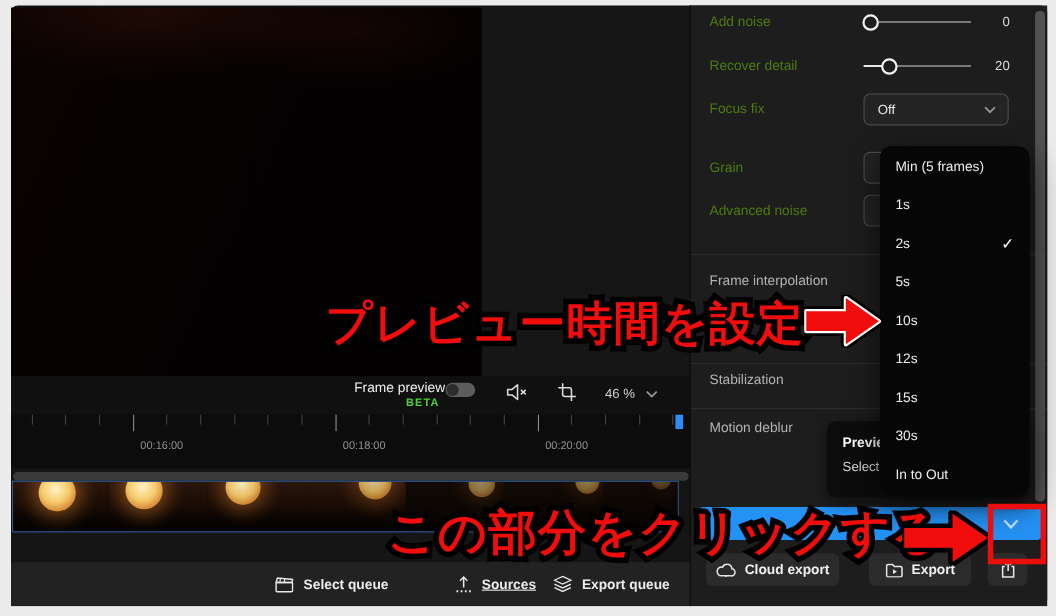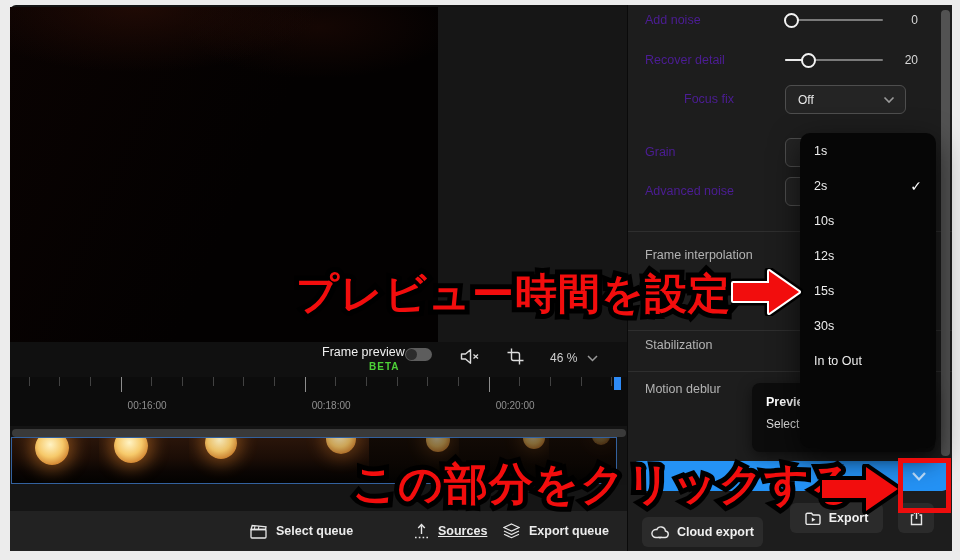--- a/index.html
+++ b/index.html
@@ -1,20 +1,20 @@
 <!DOCTYPE html>
 <html><head>
 <meta charset="utf-8">
 <style>
   html,body{margin:0;padding:0;}
   body{width:960px;height:560px;background:#ececec;font-family:"Liberation Sans",sans-serif;
        -webkit-font-smoothing:antialiased;position:relative;overflow:hidden;}
   .abs{position:absolute;}
   #stage{position:absolute;left:0;top:0;width:960px;height:560px;}
-  .panel-label{color:#4c1d95;font-size:12.5px;}
+  .panel-label{color:#4d7c0f;font-size:12.5px;}
   .dim-label{color:#b3b3b3;font-size:12.5px;}
   .value{color:#d8d8d8;font-size:12px;text-align:right;}
   .divider{height:1px;background:rgba(255,255,255,0.08);}
   .selectbox{border:1px solid #4e4e4e;border-radius:6px;background:#242424;display:flex;align-items:center;box-sizing:border-box;}
   .selectbox .sel-text{color:#e8e8e8;font-size:12px;margin-left:12px;flex:1;}
   .slider-track{height:2px;background:#7a7a7a;border-radius:1px;}
   .slider-fill{height:2px;background:#e9e9e9;border-radius:1px;}
   .slider-knob{width:11px;height:11px;border-radius:50%;background:#1d1d1d;border:2px solid #f2f2f2;box-sizing:content-box;}
   .menu-panel{background:#060606;border-radius:10px;box-shadow:0 10px 30px rgba(0,0,0,0.65);z-index:30;}
   .menu-item{height:35px;display:flex;align-items:center;padding:0 14px;color:#ededed;font-size:12.5px;}
@@ -55,22 +55,22 @@
   <div class="abs slider-track" style="left:785px;top:19px;width:98px;"></div>
   <div class="abs slider-knob" style="left:784px;top:12.5px;"></div>
   <div class="abs value" style="left:888px;top:13px;width:30px;">0</div>
 
   <div class="abs panel-label" style="left:645px;top:53px;">Recover detail</div>
   <div class="abs slider-track" style="left:785px;top:59px;width:98px;"></div>
   <div class="abs slider-fill" style="left:785px;top:59px;width:22px;"></div>
   <div class="abs slider-knob" style="left:801px;top:52.5px;"></div>
   <div class="abs value" style="left:888px;top:53px;width:30px;">20</div>
 
-  <div class="abs panel-label" style="left:645px;top:92px;margin-left:39px;">Focus fix</div>
-  <div class="abs selectbox" style="left:785px;top:85px;width:121px;height:29px;">
+  <div class="abs panel-label" style="left:645px;top:92px;">Focus fix</div>
+  <div class="abs selectbox" style="left:785px;top:85px;width:132px;height:29px;">
     <span class="sel-text">Off</span>
     <svg width="12" height="8" viewBox="0 0 12 8" style="margin-right:10px;">
         <polyline points="1.5,1.5 6,6 10.5,1.5" fill="none" stroke="#9a9a9a" stroke-width="1.6"></polyline>
       </svg>
   </div>
 
   <div class="abs panel-label" style="left:645px;top:145px;">Grain</div>
   <div class="abs selectbox" style="left:785px;top:138px;width:132px;height:29px;"></div>
 
   <div class="abs panel-label" style="left:645px;top:184px;">Advanced noise</div>
@@ -84,40 +84,42 @@
   <div class="abs dim-label" style="left:645px;top:382px;">Motion deblur</div>
 
   <div class="abs" style="left:941px;top:10px;width:9px;height:446px;background:#525252;border-radius:4px;"></div>
 
   <div class="abs tooltip" style="left:752px;top:383px;width:183px;height:69px;">
     <div class="tt1" style="margin:12px 0 0 14px;">Previe</div>
     <div class="tt2" style="margin:8px 0 0 14px;">Select</div>
   </div>
 
   <div class="abs menu-panel" style="left:800px;top:133px;width:136px;height:315px;">
+    <div class="menu-item">Min (5 frames)</div>
     <div class="menu-item">1s</div>
     <div class="menu-item">
       <span>2s</span>
       <span class="menu-check">✓</span>
     </div>
+    <div class="menu-item">5s</div>
     <div class="menu-item">10s</div>
     <div class="menu-item">12s</div>
     <div class="menu-item">15s</div>
     <div class="menu-item">30s</div>
     <div class="menu-item">In to Out</div>
   </div>
 
   <div class="abs" style="left:633px;top:461px;width:315px;height:30px;background:#2492f5;border-radius:6px;"></div>
   <div class="abs" style="left:905px;top:466px;width:28px;height:20px;display:flex;align-items:center;justify-content:center;">
     <svg width="16" height="11" viewBox="0 0 16 11">
         <polyline points="2,2 8,8.5 14,2" fill="none" stroke="#bfe0ff" stroke-width="2.2"></polyline>
       </svg>
   </div>
 
-  <div class="abs btn" style="left:642px;top:517px;width:121px;height:30px;text-align:center;">
+  <div class="abs btn" style="left:642px;top:503px;width:121px;height:30px;text-align:center;">
     <svg width="18" height="13" viewBox="0 0 18 13">
         <path d="M5 11.5 a4 4 0 1 1 .8-7.9 a4.5 4.5 0 0 1 8.6 1.4 a3.2 3.2 0 0 1 -.9 6.5 z" fill="none" stroke="#e8e8e8" stroke-width="1.4"></path>
         <path d="M9 12.8 l-2-2 h4 z" fill="#e8e8e8"></path>
       </svg>
     <span>Cloud export</span>
   </div>
   <div class="abs btn" style="left:790px;top:503px;width:93px;height:30px;">
     <svg width="16" height="13" viewBox="0 0 16 13">
         <path d="M1 3 V11 a1.5 1.5 0 0 0 1.5 1.5 H13.5 A1.5 1.5 0 0 0 15 11 V4.5 A1.5 1.5 0 0 0 13.5 3 H8 L6.5 1.2 H2.5 A1.5 1.5 0 0 0 1 3 z" fill="none" stroke="#e8e8e8" stroke-width="1.4"></path>
         <path d="M6.8 5.6 l3.6 2.1 l-3.6 2.1 z" fill="#e8e8e8"></path>

